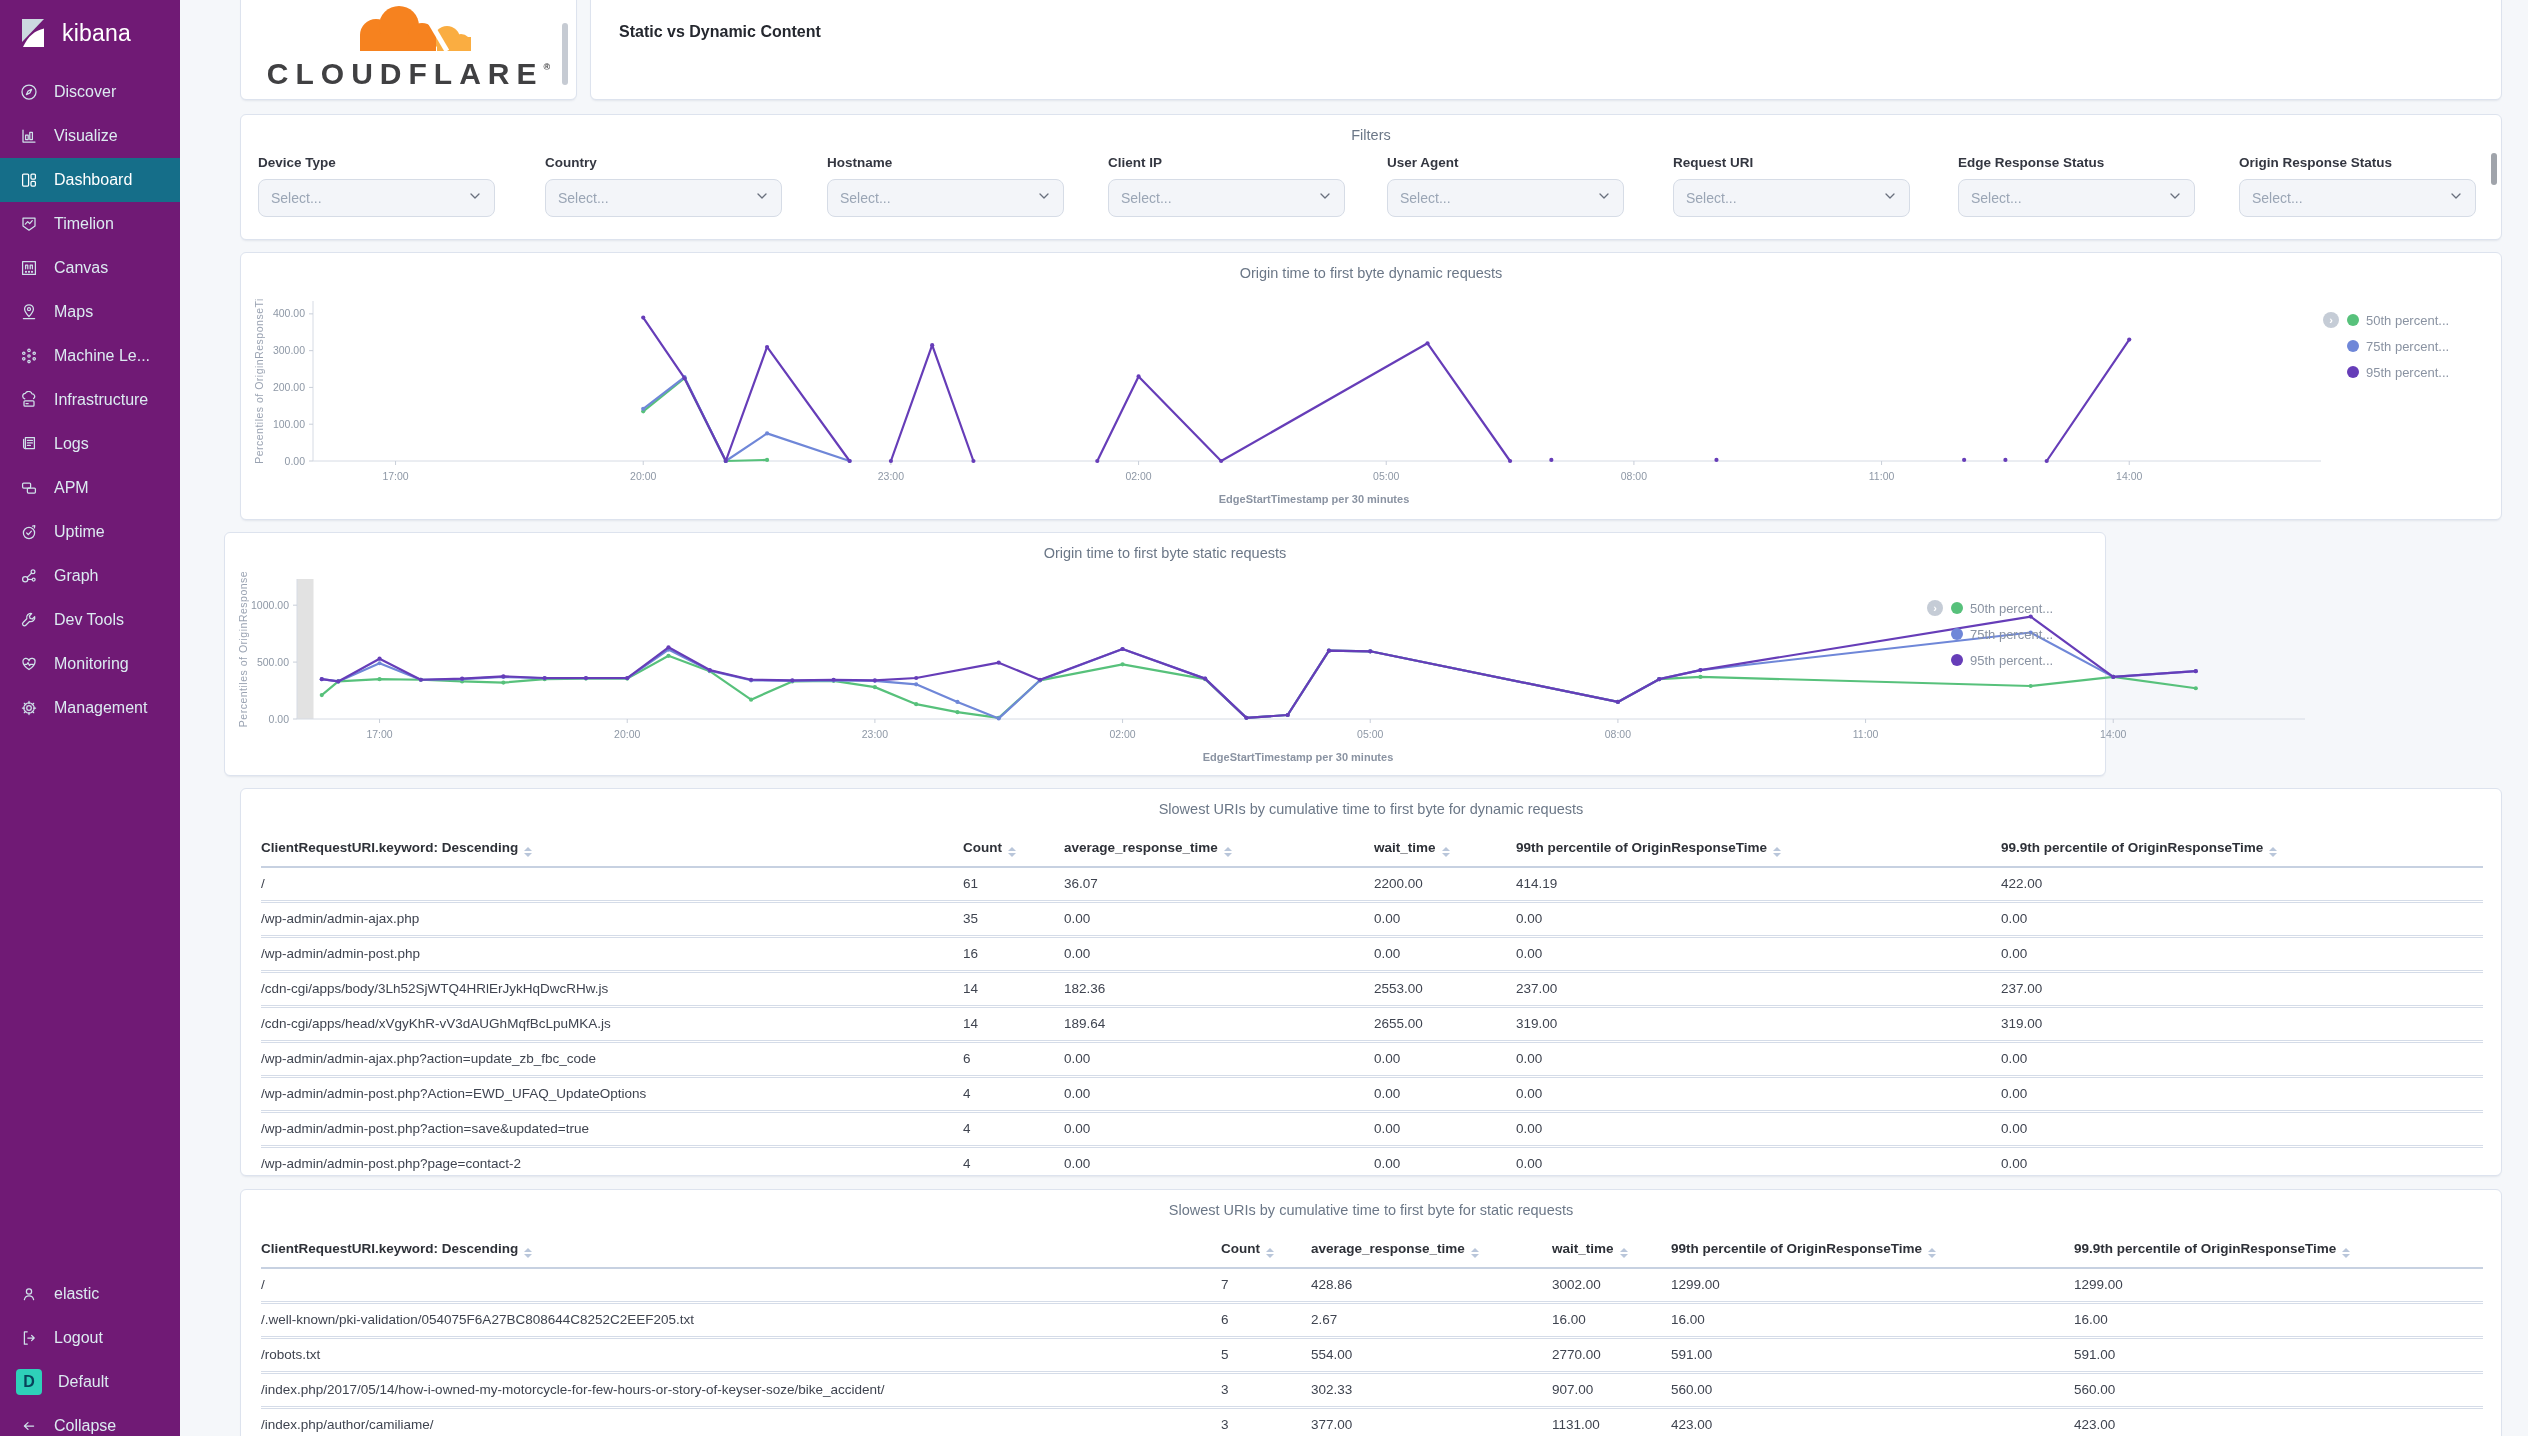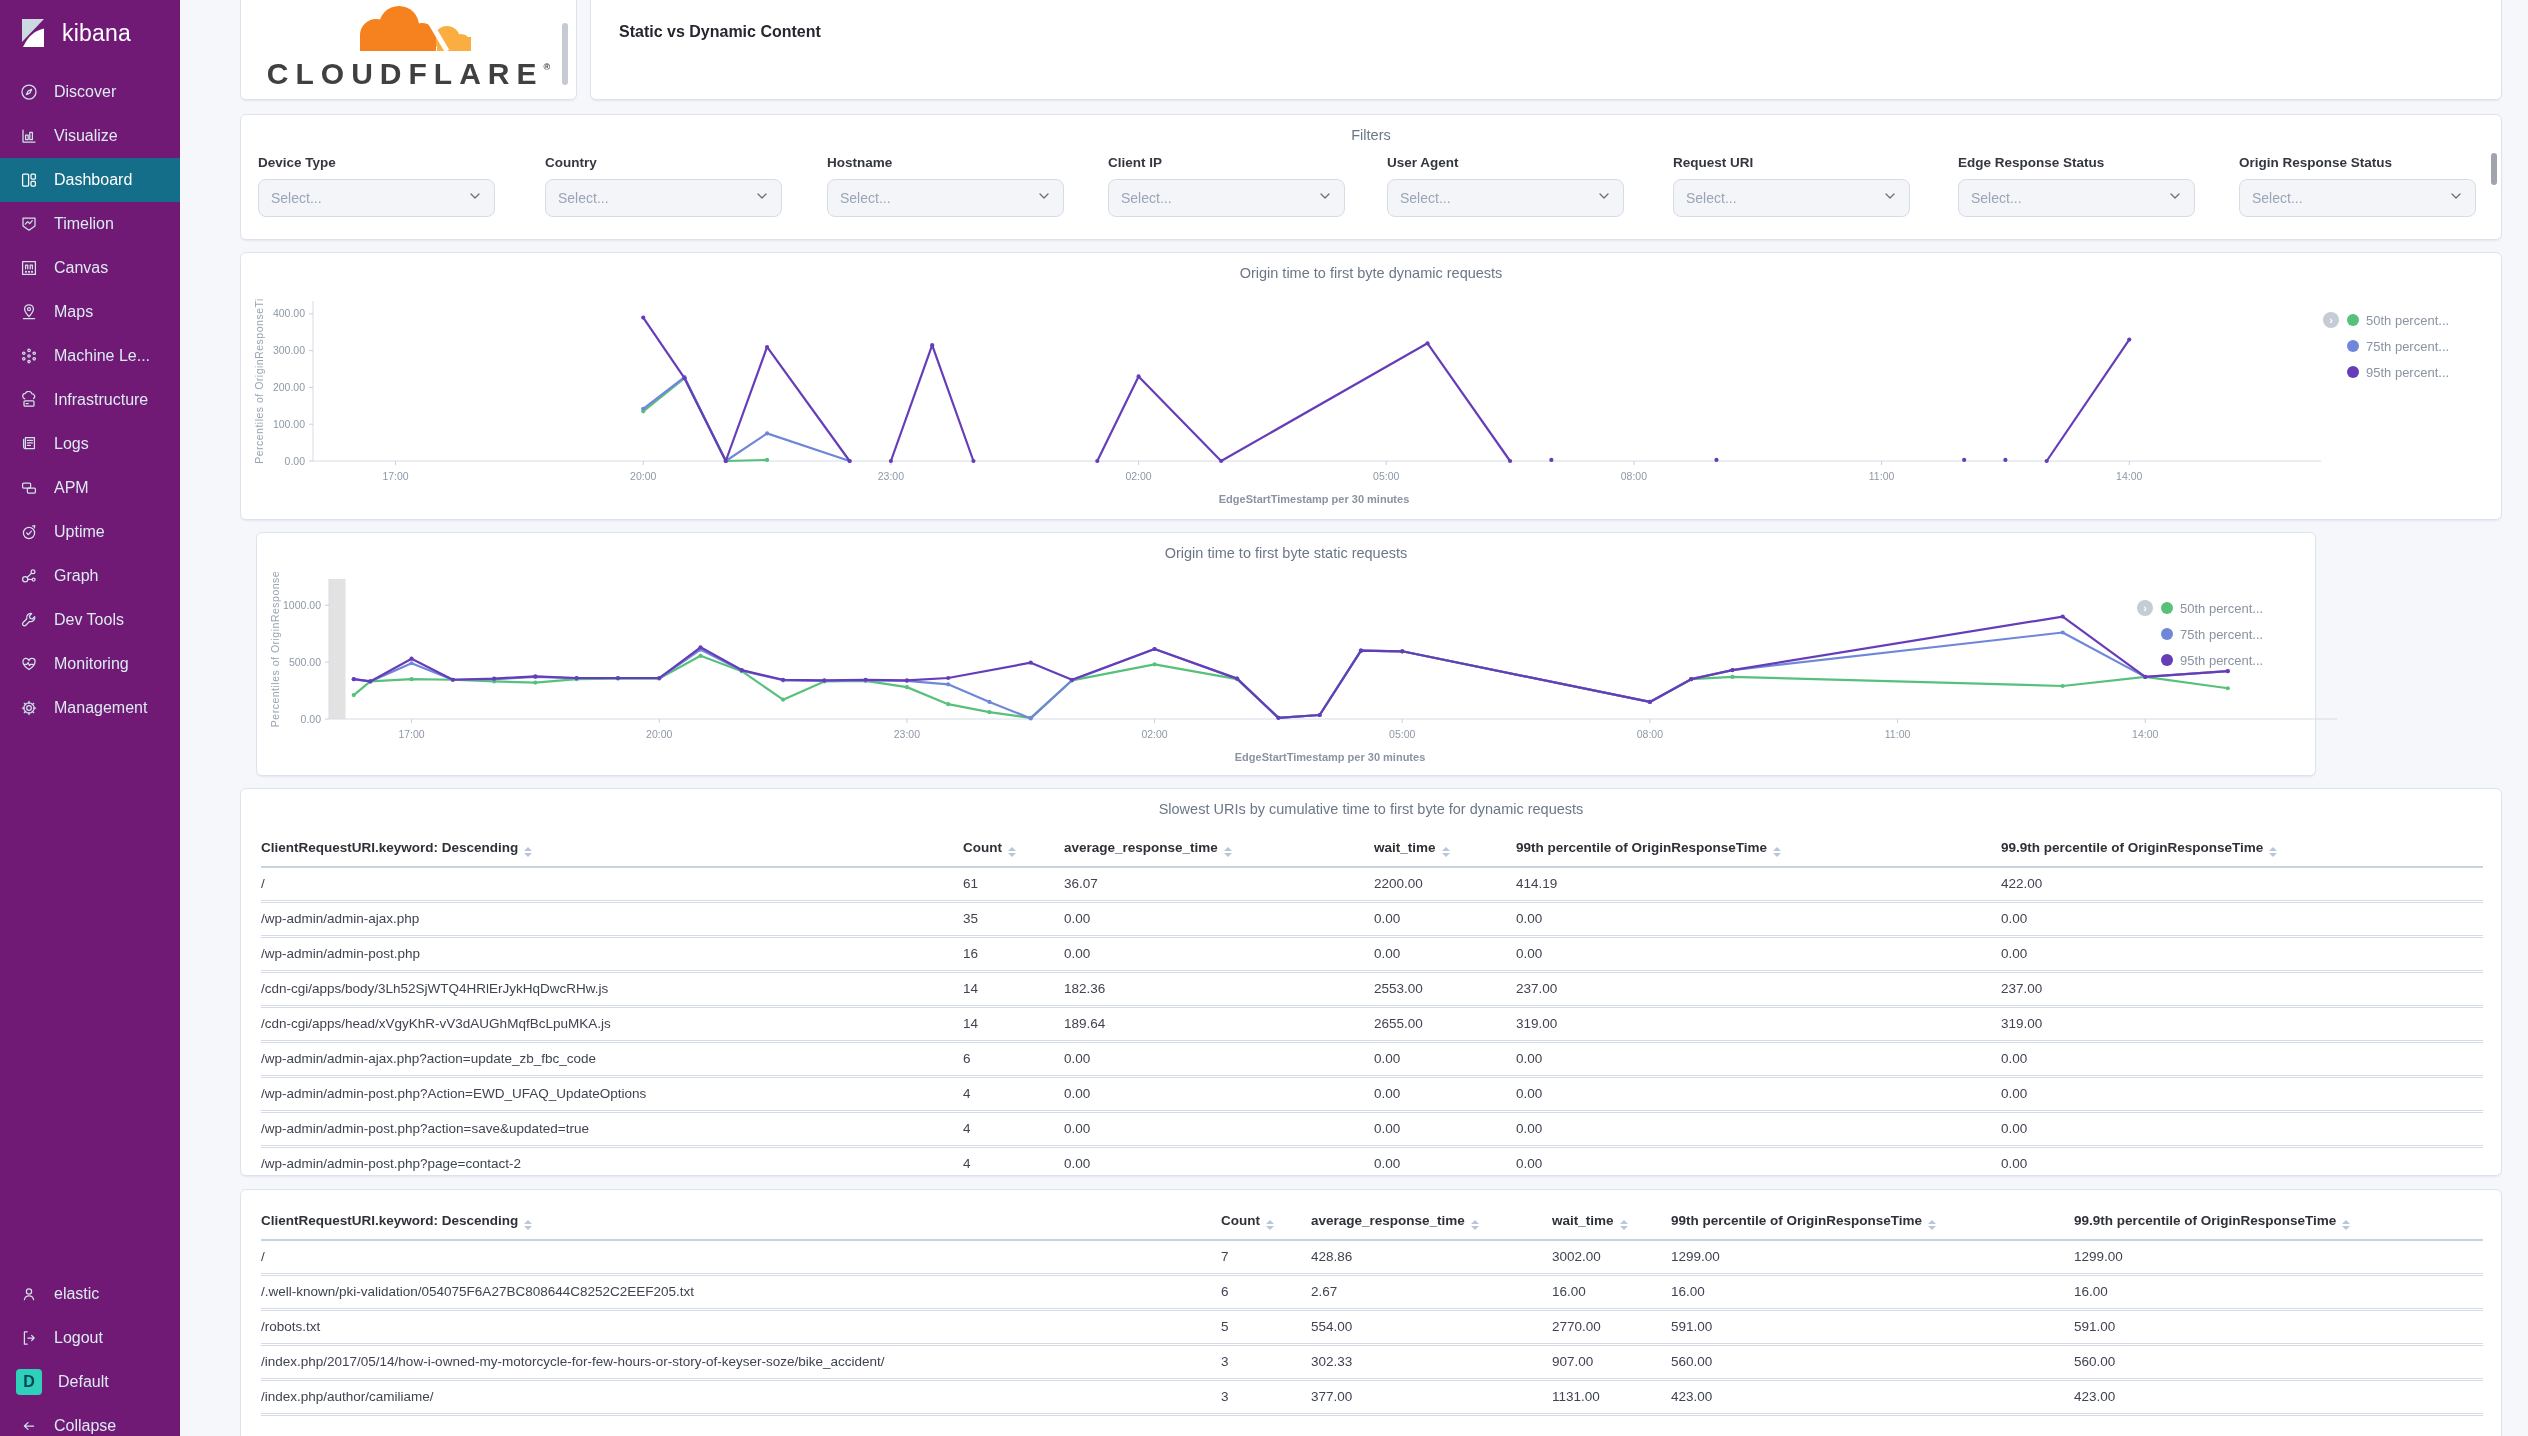--- a/index.html
+++ b/index.html
@@ -36,21 +36,21 @@
   #filters-panel { left:240px; top:114px; width:2262px; height:126px; }
   .filter-field { position:absolute; top:40px; width:237px; }
   .filter-label { font-size:13.5px; font-weight:700; color:#343741; margin-bottom:9px; white-space:nowrap; }
   .select-box { height:38px; background:#f3f5f9; border:1px solid #d6dce6; border-radius:8px; display:flex; align-items:center; justify-content:space-between; padding:0 12px; cursor:pointer; }
   .select-ph { color:#9aa5b5; font-size:14px; }
   .chev { color:#69707d; }
   .filters-scroll-thumb { position:absolute; right:4px; top:38px; width:6px; height:32px; border-radius:3px; background:#a0a4ab; }
 
   
   #chart1-panel { left:240px; top:252px; width:2262px; height:268px; }
-  #chart2-panel { left:256px; top:532px; width:2060px; height:244px; }
+  #chart2-panel { left:224px; top:532px; width:1882px; height:244px; }
   .chart-svg { position:absolute; left:8px; }
   #chart1-svg { top:34px; }
   #chart2-svg { top:30px; }
   .legend { position:absolute; right:28px; width:150px; }
   #legend1 { top:54px; } #legend2 { top:62px; }
   .legend-row { position:relative; display:flex; align-items:center; gap:7px; height:26px; padding-left:24px; cursor:pointer; }
   .legend-dot { width:12px; height:12px; border-radius:50%; flex:0 0 12px; }
   .legend-label { color:#8a93a2; font-size:13px; white-space:nowrap; }
   .legend-chev { position:absolute; left:0; top:5px; width:16px; height:16px; border-radius:50%; background:#c5ccd6; color:#ffffff; font-size:11px; font-weight:700; display:flex; align-items:center; justify-content:center; }
 
@@ -711,20 +711,21 @@
               <td>0.00</td>
               <td>0.00</td>
               <td>0.00</td>
             </tr>
           </tbody>
         </table>
       </div>
   </div>
 
   <div class="panel" id="table2-panel">
+    <div class="panel-title">Slowest URIs by cumulative time to first byte for static requests</div>
     <div class="tbl-wrap">
         <table id="table2">
           <colgroup>
             <col style="width: 960px;">
             <col style="width: 90px;">
             <col style="width: 241px;">
             <col style="width: 119px;">
             <col style="width: 403px;">
             <col style="width: 409px;">
           </colgroup>

